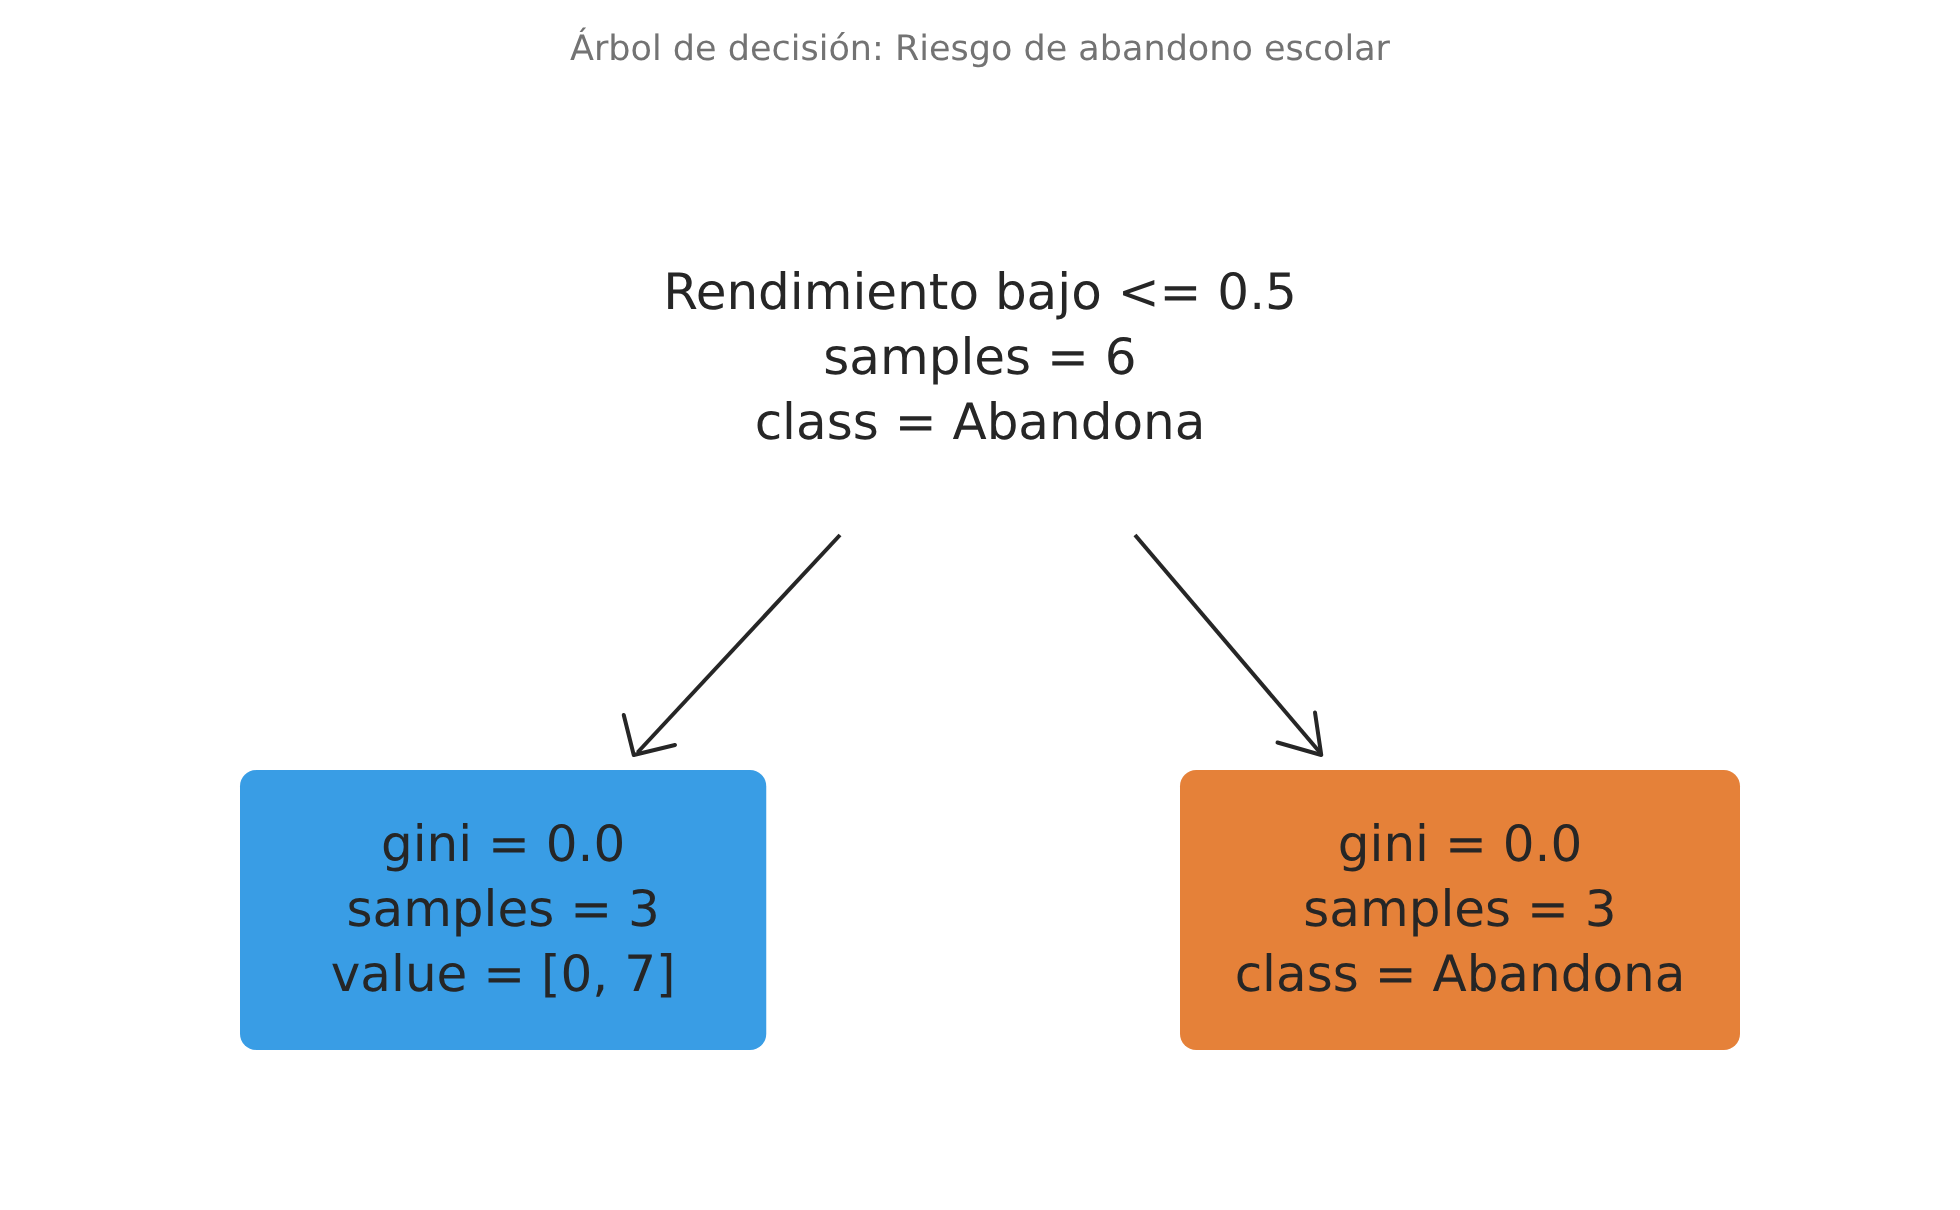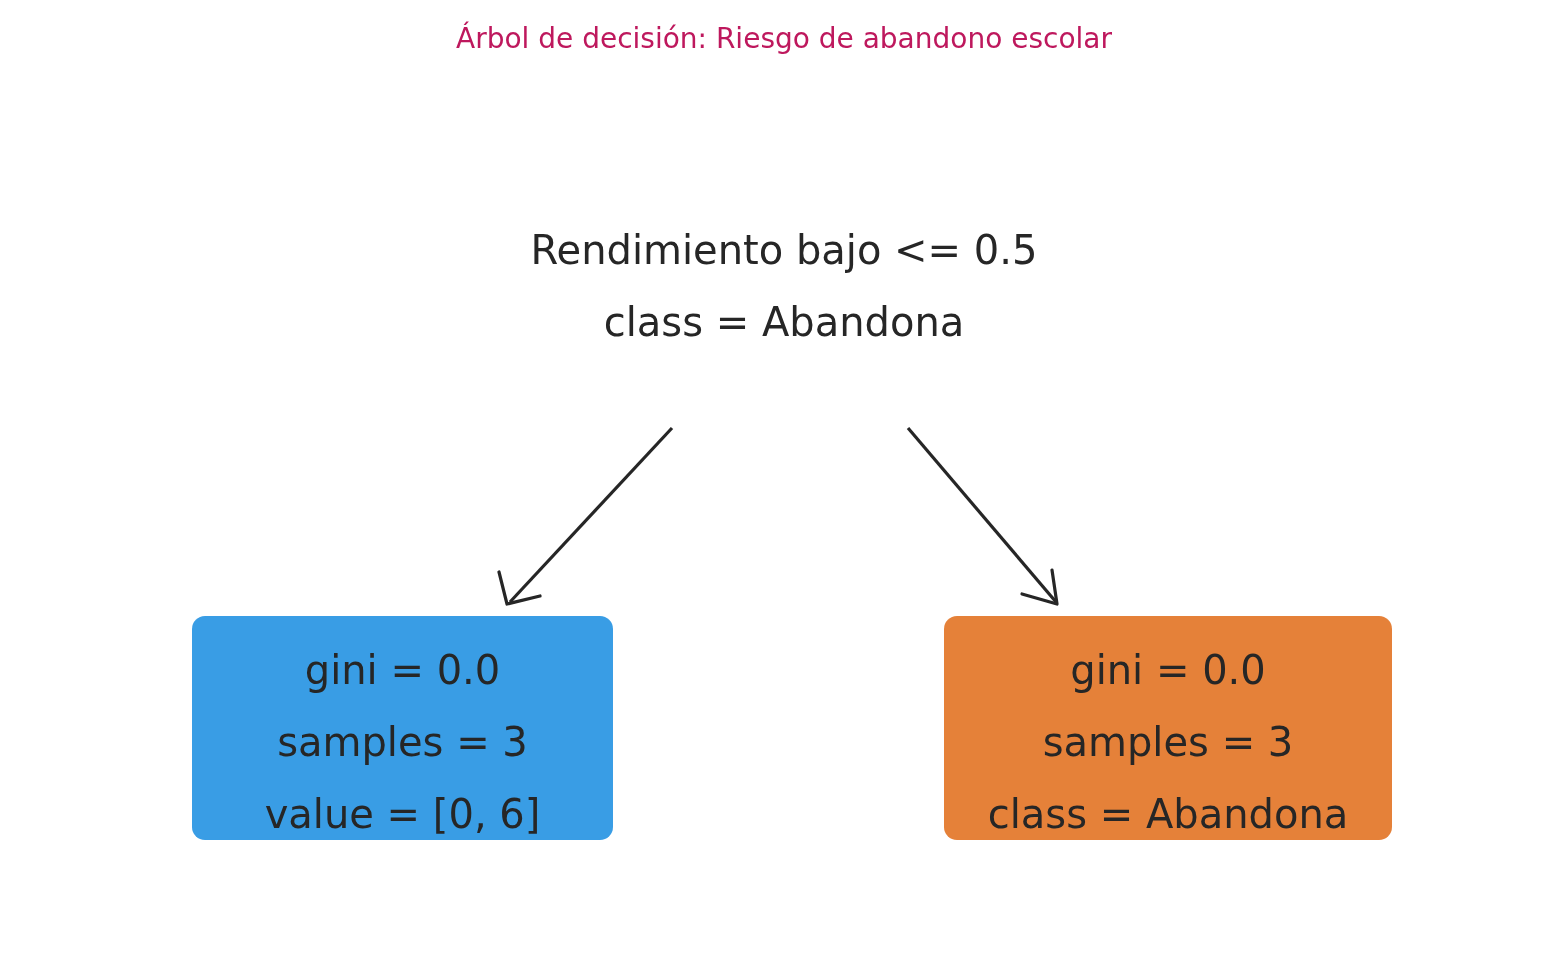--- a/index.html
+++ b/index.html
@@ -18,39 +18,38 @@
     overflow: hidden;
   }
   .plot-title {
     position: absolute;
     left: 0;
     top: 22px;
     width: 1568px;
     text-align: center;
     font-size: 28px;
     line-height: 34px;
-    color: #be185d;
+    color: #737373;
     white-space: pre;
   }
   svg.edges {
     position: absolute;
     left: 0;
     top: 0;
     width: 1568px;
     height: 968px;
     pointer-events: none;
   }
   .node {
     position: absolute;
     box-sizing: border-box;
     display: flex;
     flex-direction: column;
     align-items: center;
     justify-content: center;
-    gap: 20px;
   }
   .node-text {
     font-size: 40px;
     line-height: 52px;
     color: #262626;
     text-align: center;
     white-space: pre;
   }
   
   .node-root {
@@ -58,21 +57,20 @@
     top: 152px;
     width: 700px;
     height: 268px;
     background: transparent;
     border: none;
   }
   .node-leaf {
     border-radius: 13px;
     top: 616px;
     height: 224px;
-    justify-content: flex-end;
   }
   .node-left {
     left: 192px;
     width: 421px;
     background: #399de5;
   }
   .node-right {
     left: 944px;
     width: 448px;
     background: #e58139;
@@ -90,27 +88,28 @@
       <line x1="672" y1="428" x2="510" y2="602"></line>
       <polyline points="499,572 507,604 540,596" stroke-linecap="round" stroke-linejoin="round"></polyline>
 
       <line x1="908" y1="428" x2="1056" y2="602"></line>
       <polyline points="1022,594 1057,604 1052,570" stroke-linecap="round" stroke-linejoin="round"></polyline>
     </g>
   </svg>
 
   <div class="node node-root">
     <div class="node-text">Rendimiento bajo &lt;= 0.5</div>
+    <div class="node-text">samples = 6</div>
     <div class="node-text">class = Abandona</div>
   </div>
 
   <div class="node node-leaf node-left">
     <div class="node-text">gini = 0.0</div>
     <div class="node-text">samples = 3</div>
-    <div class="node-text">value = [0, 6]</div>
+    <div class="node-text">value = [0, 7]</div>
   </div>
 
   <div class="node node-leaf node-right">
     <div class="node-text">gini = 0.0</div>
     <div class="node-text">samples = 3</div>
     <div class="node-text">class = Abandona</div>
   </div>
 
 </div>
 

